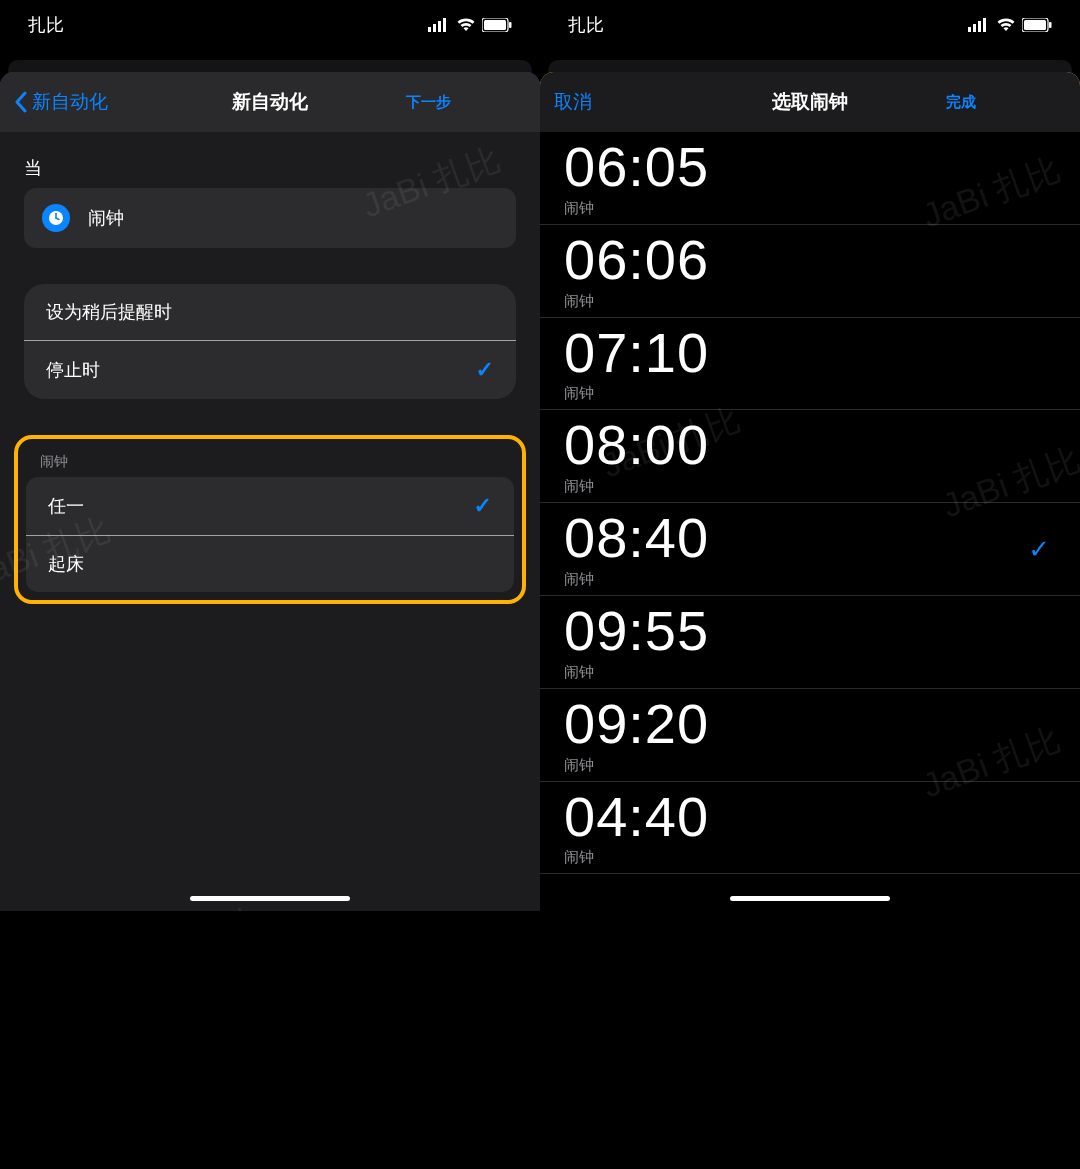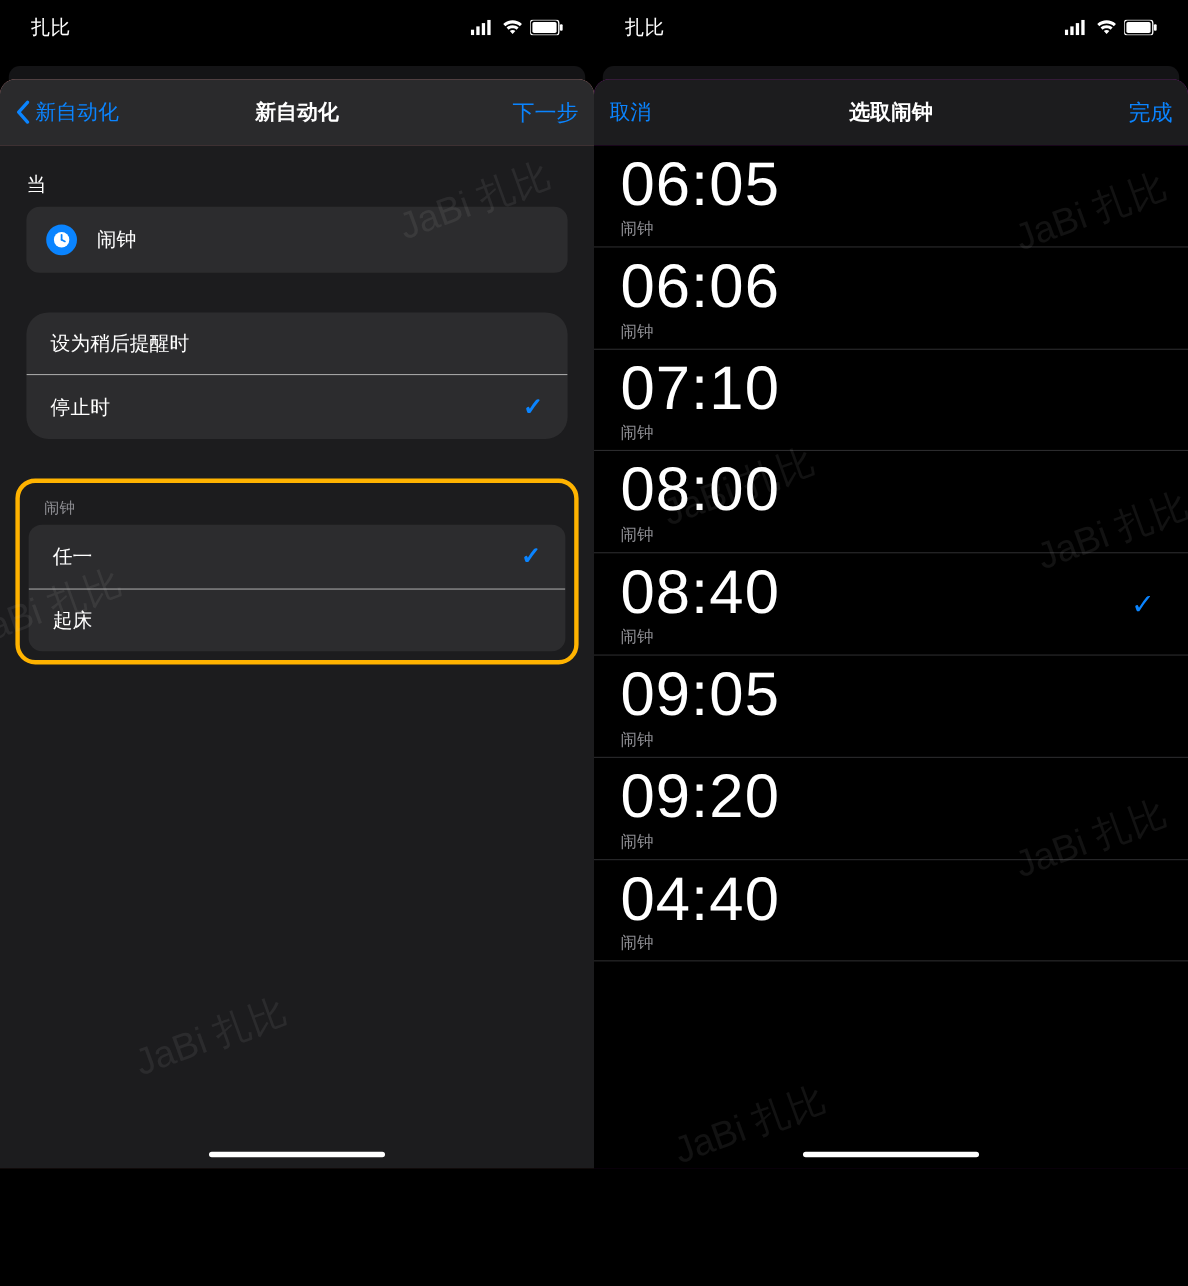--- a/index.html
+++ b/index.html
@@ -8,21 +8,21 @@
     width: 1080px;
     height: 1169px;
     display: flex;
     font-family: -apple-system, "Helvetica Neue", Arial, sans-serif;
     color: #fff;
     overflow: hidden;
     position: relative;
   }
   .phone {
     width: 540px;
-    height: 1062px;
+    height: 911px;
     background: #000;
     position: relative;
     overflow: hidden;
   }
   
   .status-bar {
     height: 50px;
     display: flex;
     justify-content: space-between;
     align-items: center;
@@ -32,21 +32,21 @@
   }
   .status-right { display: flex; gap: 6px; align-items: center; }
   .signal, .wifi, .battery { display:inline-block; }
   .signal svg, .wifi svg, .battery svg { display:block; }
 
   
   .sheet {
     position: absolute;
     top: 72px;
     left: 0; right: 0; bottom: 0;
-    background: #fca5a5;
+    background: #4c1d95;
     border-top-left-radius: 14px;
     border-top-right-radius: 14px;
   }
   
   .behind-peek {
     position: absolute;
     top: 60px; left: 8px; right: 8px; height: 24px;
     background: #141416;
     border-top-left-radius: 10px;
     border-top-right-radius: 10px;
@@ -56,21 +56,21 @@
     align-items:center;
     justify-content:space-between;
     height: 60px;
     padding: 0 14px;
     border-top-left-radius: 14px;
     border-top-right-radius: 14px;
     background: #2a2a2c;
   }
   .nav-left { display:flex; align-items:center; color:#0a84ff; font-size:19px; min-width:120px;}
   .nav-title { font-size:19px; font-weight:600; color:#fff; text-align:center;}
-  .nav-right { color:#0a84ff; font-size:20px; text-align:right; min-width:120px;}
+  .nav-right { color:#0a84ff; font-size:15px; text-align:left; min-width:120px;font-weight:bold;}
   .chevron svg { display:block; }
 
   .content { position:absolute; top:60px; left:0; right:0; bottom:0; background:#1c1c1e; }
 
   .section-label {
     padding: 24px 24px 8px 24px;
     font-size:18px;
     color:#fff;
   }
   .alarm-card {
@@ -143,21 +143,21 @@
     width:160px; height:5px; background:#fff; border-radius:3px;
   }
 
   
   .watermark {
     position:absolute; color:rgba(200,200,200,0.09);
     font-size:34px; font-weight:500; transform:rotate(-20deg);
     pointer-events:none; white-space:nowrap;
   }
   .sheet-right .nav-bar { background:#1c1c1e; }
-  .sheet-right { background:#a21caf; }
+  .sheet-right { background:#fde047; }
 </style>
 </head>
 <body>
 
 <div class="phone">
   <div class="status-bar">
     <span>扎比</span>
     <div class="status-right">
       <span class="signal">
         <svg width="22" height="14" viewBox="0 0 22 14">
@@ -310,21 +310,21 @@
       </div>
       <div class="alarm-row">
         <div>
           <div class="alarm-time">08:40</div>
           <div class="alarm-sub">闹钟</div>
         </div>
         <span class="alarm-check">✓</span>
       </div>
       <div class="alarm-row">
         <div>
-          <div class="alarm-time">09:05</div>
+          <div class="alarm-time">09:55</div>
           <div class="alarm-sub">闹钟</div>
         </div>
       </div>
       <div class="alarm-row">
         <div>
           <div class="alarm-time">09:20</div>
           <div class="alarm-sub">闹钟</div>
         </div>
       </div>
       <div class="alarm-row">

